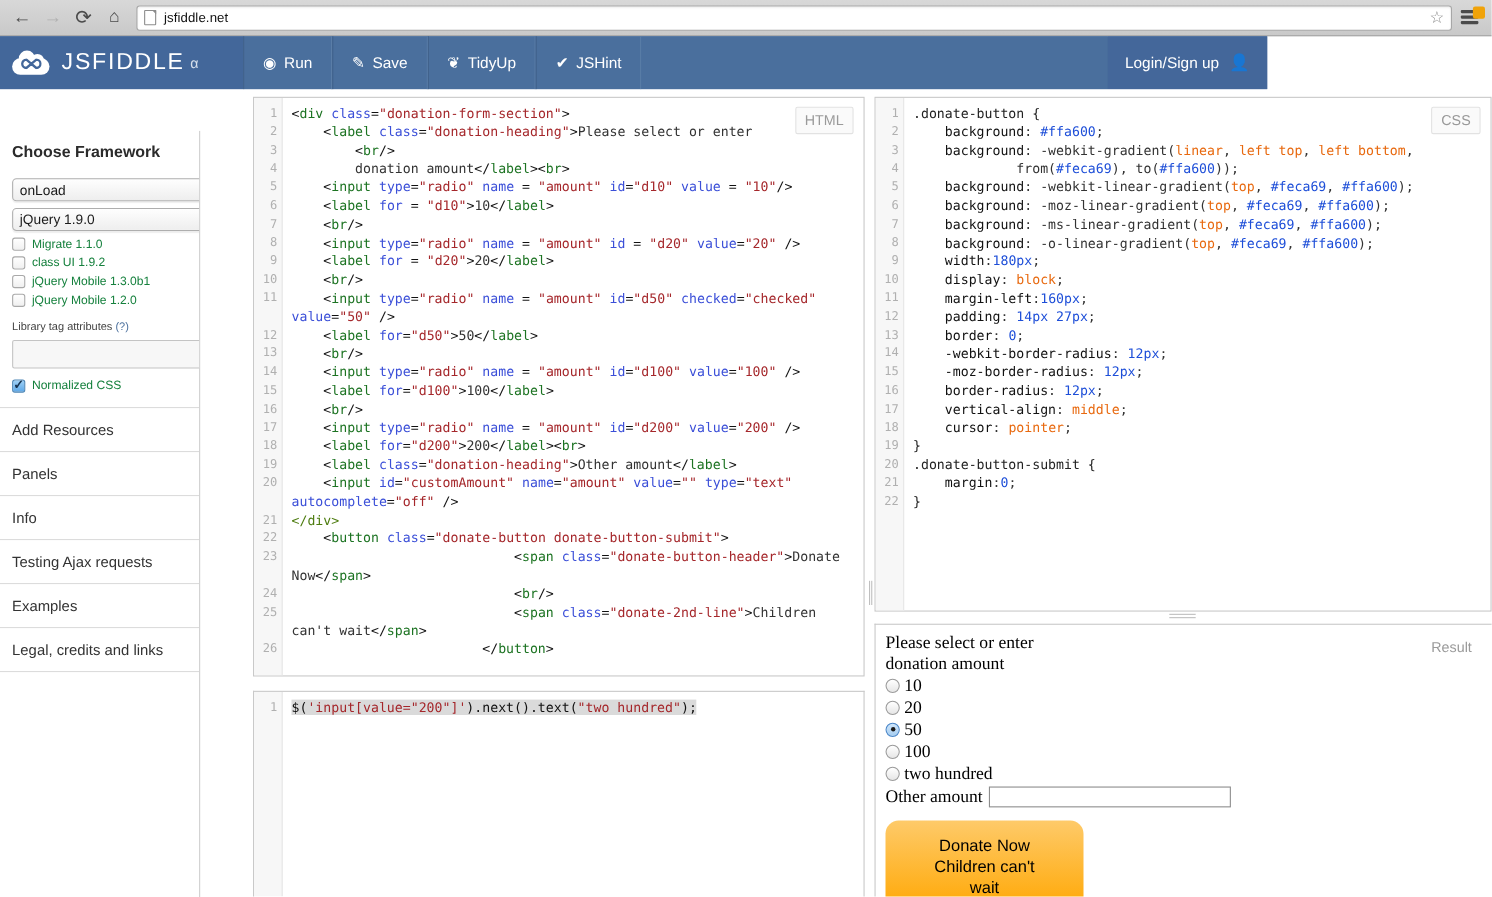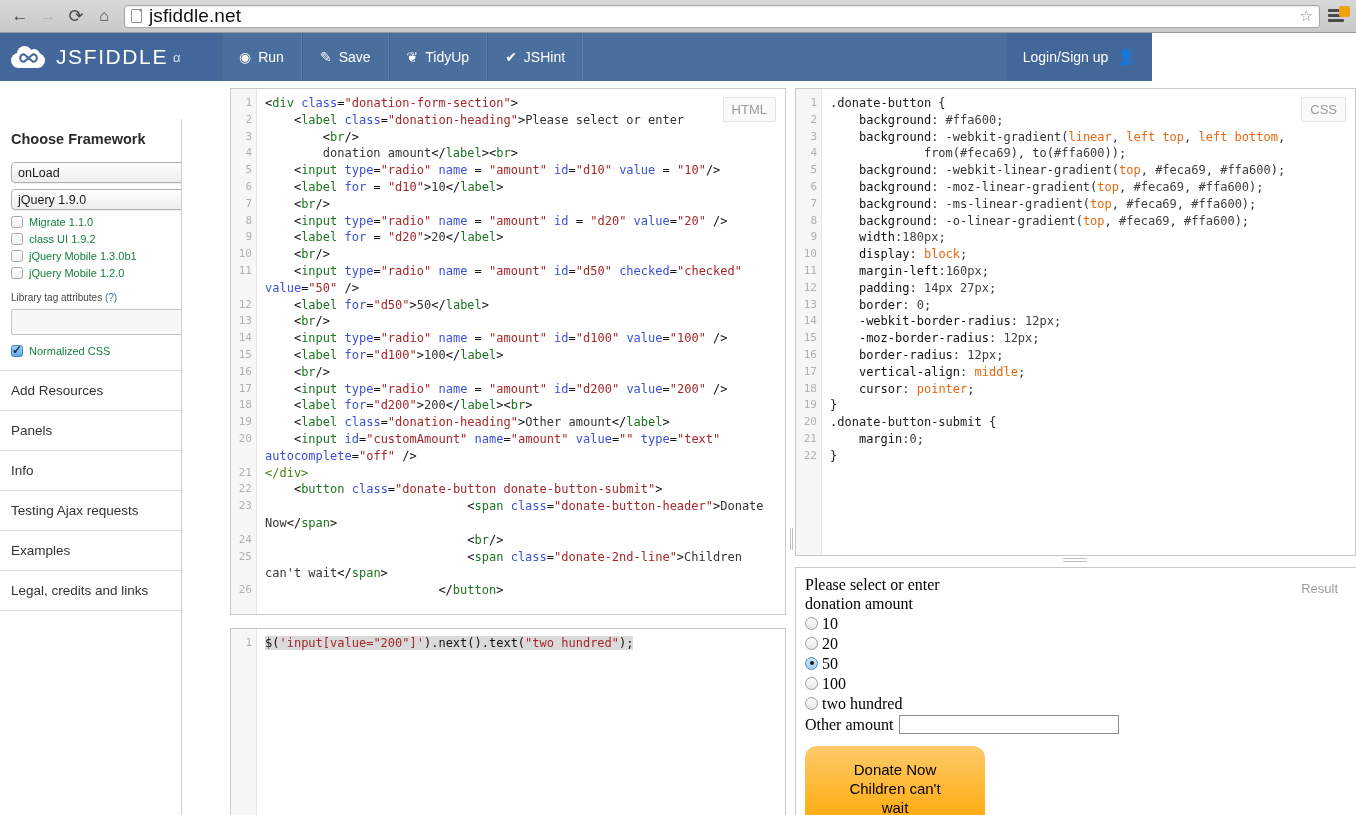--- a/index.html
+++ b/index.html
@@ -32,21 +32,21 @@
   }
   .url-doc-icon {
     width: 11px; height: 14px; background: #ffffff;
     border: 1px solid #8d8d8d; border-radius: 1px; margin-right: 7px;
     position: relative; flex: none;
   }
   .url-doc-icon:after {
     content: ""; position: absolute; right: -1px; top: -1px;
     border-left: 4px solid transparent; border-top: 4px solid #8d8d8d;
   }
-  .url-text { font-size: 19px; color: #111; letter-spacing: 0.1px; }
+  .url-text { font-size: 12px; color: #111; letter-spacing: 0.1px; }
   .star-icon { margin-left: auto; color: #8a8a8a; font-size: 15px; cursor: pointer; }
   .menu-icon {
     width: 20px; height: 18px; position: relative; cursor: pointer; flex: none;
     margin-right: 2px;
   }
   .menu-icon i {
     position: absolute; left: 0; width: 16px; height: 2.5px;
     background: #4a4a4a; border-radius: 1px;
   }
   .menu-icon i:nth-child(1) { top: 2px; }
@@ -191,21 +191,21 @@
   }
   .ln { display: block; }
   
   .t-tag   { color: #1c7322; }
   .t-attr  { color: #3b4fd8; }
   .t-val   { color: #a5272b; }
   .t-brk   { color: #111111; }
   .t-close { color: #4d7c0f; }
   .t-sel   { color: #222222; }
   .t-prop  { color: #111111; }
-  .t-num   { color: #404040; }
+  .t-num   { color: #1d4ed8; }
   .t-kw    { color: #e8690f; }
   .t-fn    { color: #111111; }
   .t-str   { color: #a5272b; }
   .js-hl { background: #dadada; }
 
   
   .result-body {
     font-family: "Liberation Serif", serif;
     font-size: 16px; color: #000; padding: 7px 9px; line-height: 19px;
   }

